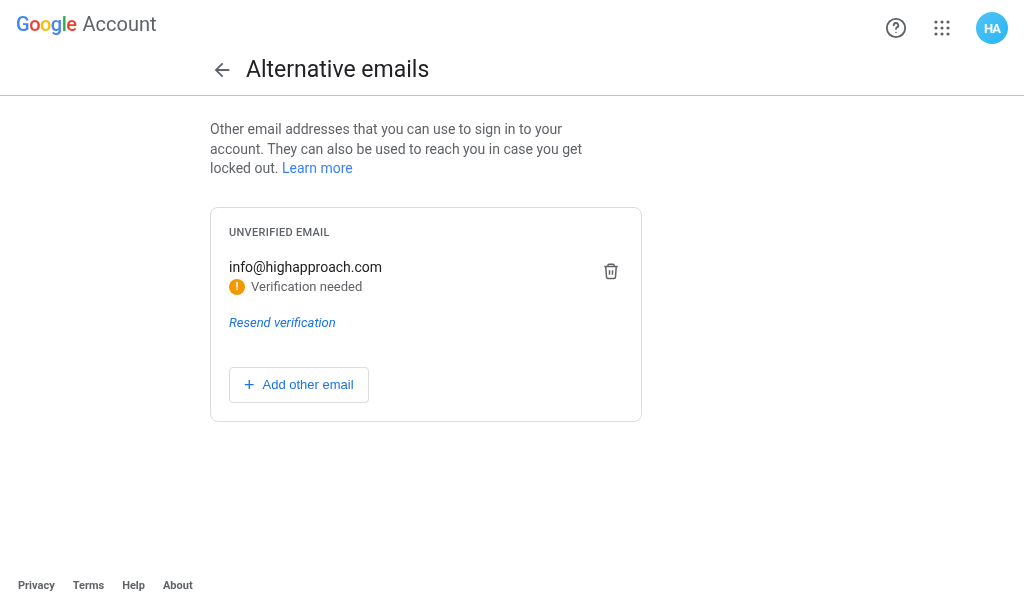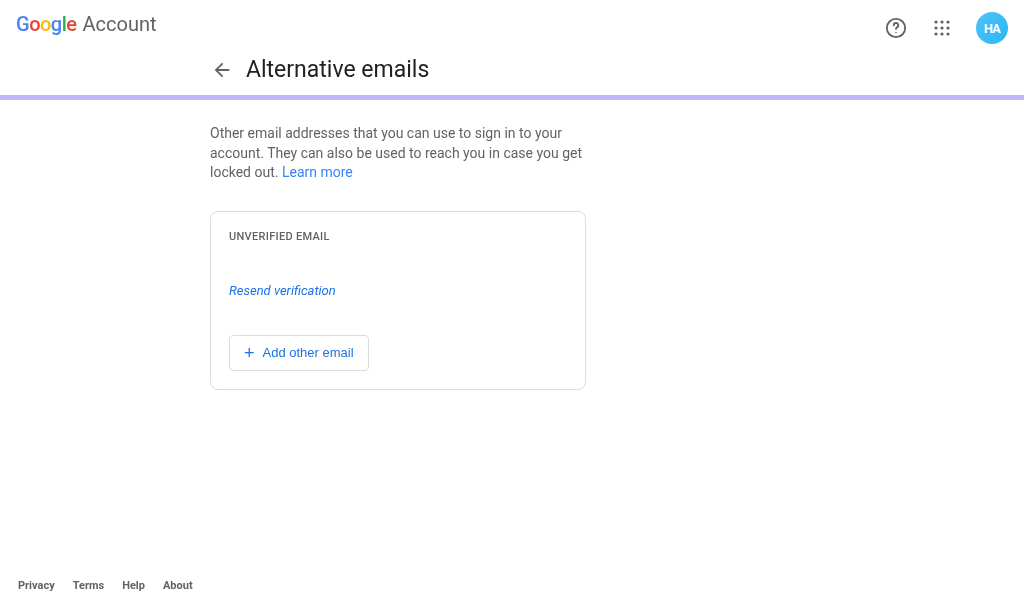--- a/index.html
+++ b/index.html
@@ -65,21 +65,21 @@
       font-size: 13px;
       font-weight: 700;
       cursor: pointer;
       letter-spacing: -1px;
     }
     .title-row {
       display: flex;
       align-items: center;
       gap: 12px;
       padding: 8px 0 12px 210px;
-      border-bottom: 5px solid #c4b5fd;
+      border-bottom: 1px solid #c4b5fd;
     }
     .back-btn {
       width: 24px;
       height: 24px;
       cursor: pointer;
       display: flex;
       align-items: center;
       justify-content: center;
       color: #5f6368;
     }
@@ -100,21 +100,21 @@
       max-width: 400px;
     }
     .learn-more {
       color: #3b82f6;
       text-decoration: none;
       cursor: pointer;
     }
     .card {
       border: 1px solid #dadce0;
       border-radius: 8px;
-      width: 376px;
+      width: 432px;
       padding: 18px 18px 18px 18px;
     }
     .card-label {
       font-size: 11px;
       color: #5f6368;
       font-weight: 500;
       letter-spacing: 0.3px;
       margin-bottom: 20px;
     }
     .email-row {
@@ -245,20 +245,38 @@
   <h1 class="page-title">Alternative emails</h1>
 </div>
 
 <div class="content">
   <p class="description">
     <span>Other email addresses that you can use to sign in to your account. They can also be used to reach you in case you get locked out. </span><a class="learn-more">Learn more</a>
   </p>
 
   <div class="card">
     <div class="card-label">UNVERIFIED EMAIL</div>
+    <div class="email-row">
+      <div class="email-info">
+        <div class="email-address">info@highapproach.com</div>
+        <div class="verification-row">
+          <div class="warn-icon">!</div>
+          <span class="verification-text">Verification needed</span>
+        </div>
+      </div>
+      <div class="delete-btn">
+        <svg width="18" height="18" viewBox="0 0 24 24" fill="none" stroke="currentColor" stroke-width="2">
+            <path d="M3 6h18"></path>
+            <path d="M8 6V4a1 1 0 0 1 1-1h6a1 1 0 0 1 1 1v2"></path>
+            <path d="M19 6l-1 14a2 2 0 0 1-2 2H8a2 2 0 0 1-2-2L5 6"></path>
+            <line x1="10" y1="11" x2="10" y2="17"></line>
+            <line x1="14" y1="11" x2="14" y2="17"></line>
+          </svg>
+      </div>
+    </div>
     <a class="resend-link">Resend verification</a>
     <br>
     <button class="add-btn">
       <span class="plus-icon">+</span>
       <span>Add other email</span>
     </button>
   </div>
 </div>
 
 <div class="footer">

